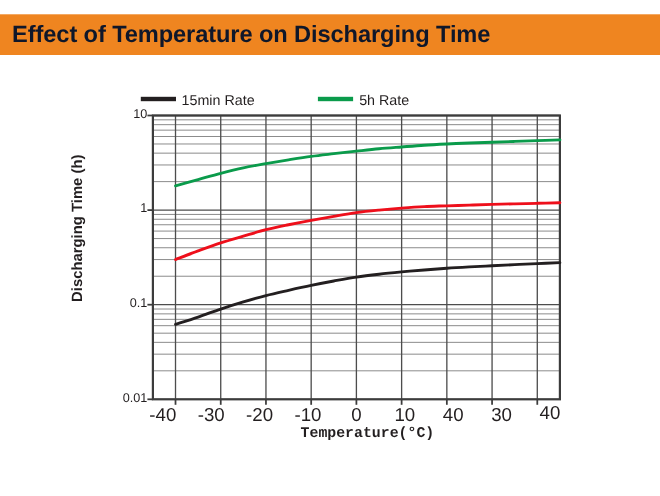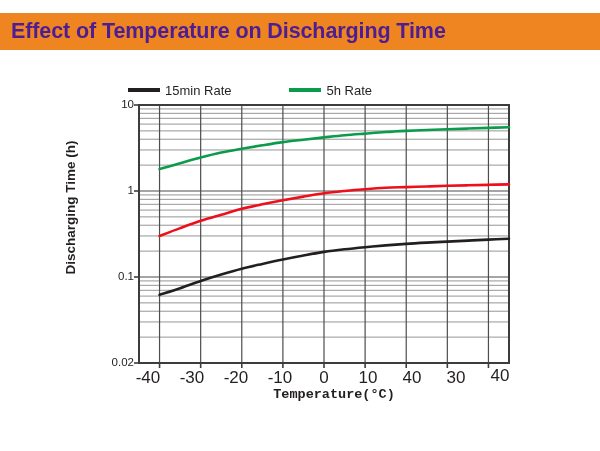--- a/index.html
+++ b/index.html
@@ -10,21 +10,21 @@
     overflow:hidden;
     position:relative;
   }
   
   #title-banner{
     position:absolute;left:0;top:13px;width:600px;height:37px;
     background:#ef8520;
     display:flex;align-items:center;
   }
   #title-text{
-    color:#4c1d95;
+    color:#0f172a;
     font-size:21.5px;
     font-weight:bold;
     letter-spacing:-0.1px;
     padding-left:11px;
     white-space:nowrap;
   }
   
   #figure{
     position:absolute;left:0;top:50px;width:600px;height:401px;
   }
@@ -90,21 +90,21 @@
       <span class="legend-label">5h Rate</span>
     </div>
   </div>
 
   <div id="ylabel">Discharging Time (h)</div>
 
   <div id="ytick-wrap">
     <div class="ytick" style="top:48px;">10</div>
     <div class="ytick" style="top:134px;">1</div>
     <div class="ytick" style="top:220px;">0.1</div>
-    <div class="ytick" style="top:306px;">0.02</div>
+    <div class="ytick" style="top:306px;">0.01</div>
   </div>
 
   <div id="xtick-wrap">
     <div class="xtick" style="left:128px;top:318px;">-40</div>
     <div class="xtick" style="left:172px;top:318px;">-30</div>
     <div class="xtick" style="left:216px;top:318px;">-20</div>
     <div class="xtick" style="left:260px;top:318px;">-10</div>
     <div class="xtick" style="left:304px;top:318px;">0</div>
     <div class="xtick" style="left:348px;top:318px;">10</div>
     <div class="xtick" style="left:392px;top:318px;">40</div>

